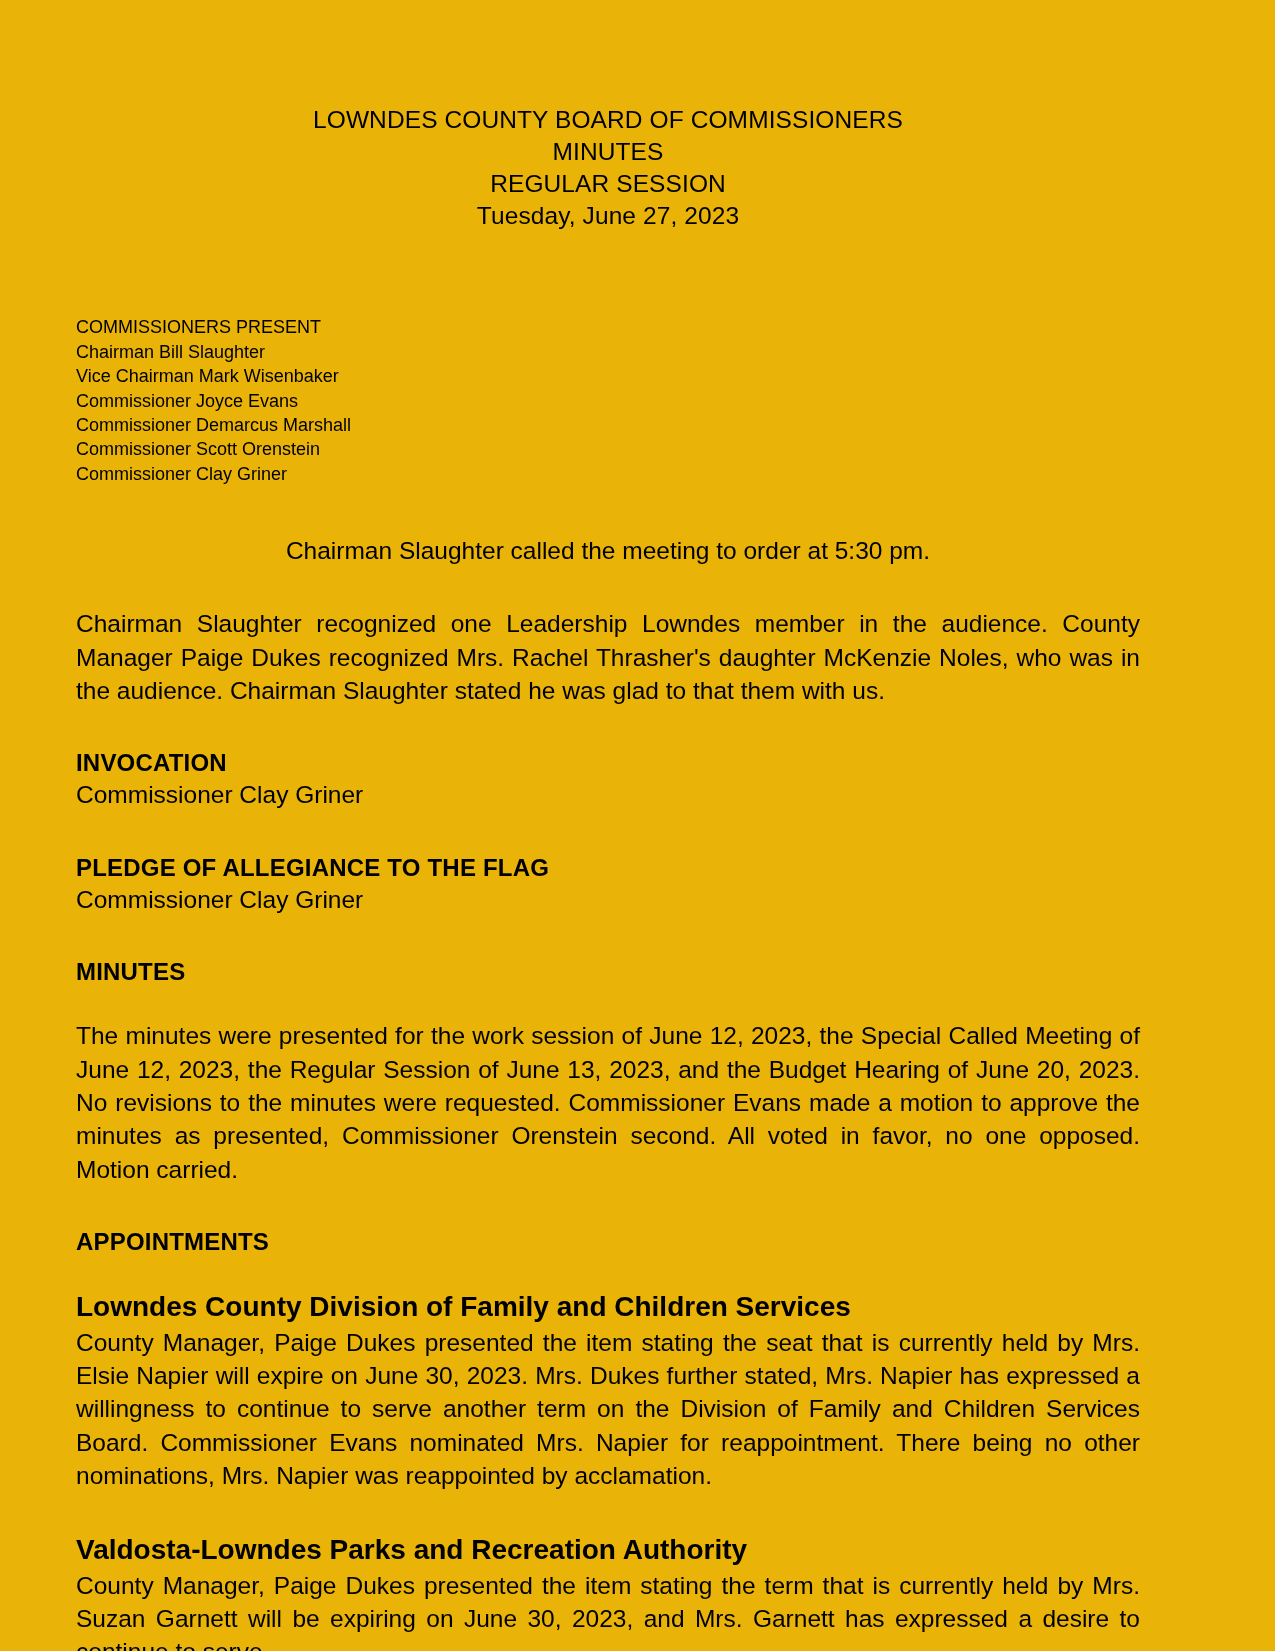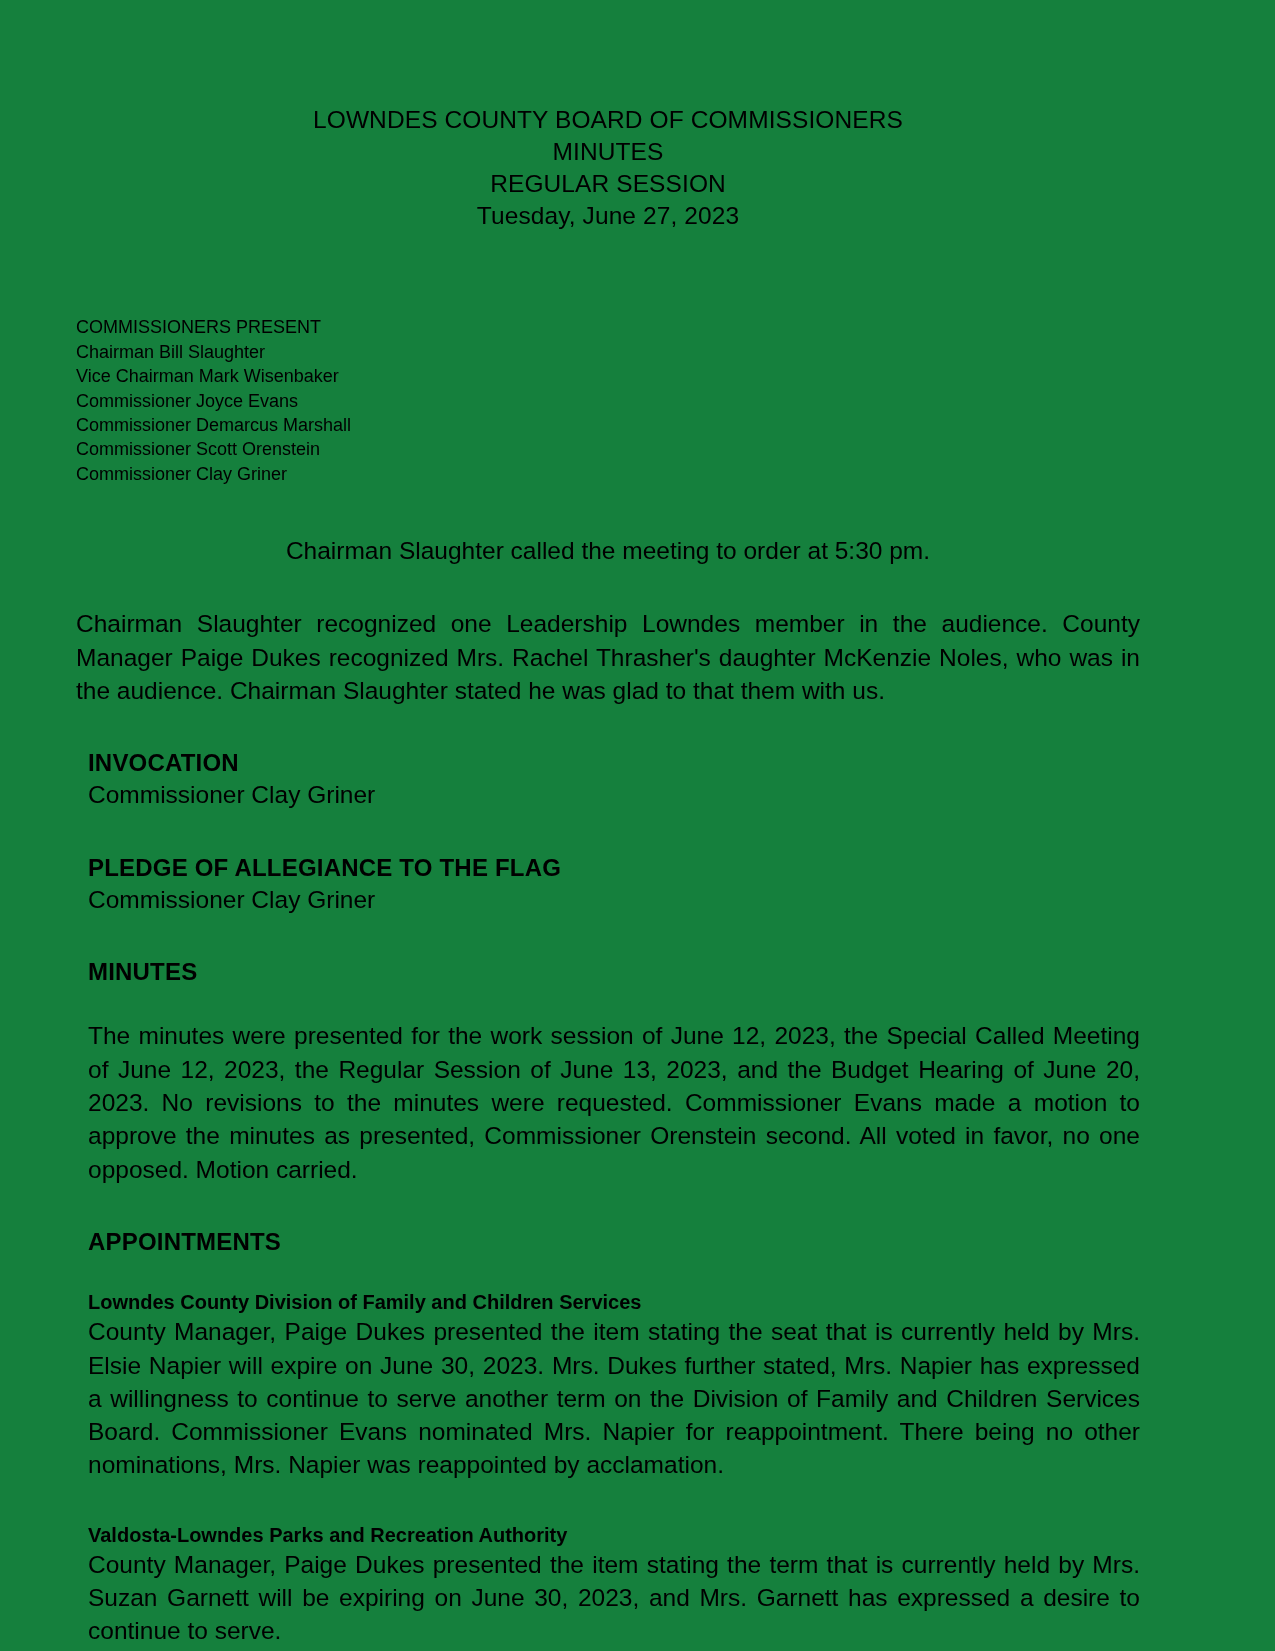--- a/index.html
+++ b/index.html
@@ -10,21 +10,21 @@
     background: #ffffff;
   }
   body {
     font-family: "Liberation Sans", sans-serif;
     color: #000000;
   }
   .page {
     position: relative;
     width: 1275px;
     height: 1651px;
-    background: #15803d;
+    background: #eab308;
     margin: 0 auto;
     overflow: hidden;
   }
   .content {
     position: absolute;
     left: 76px;
     top: 0;
     width: 1064px;   
   }
 
@@ -62,31 +62,31 @@
   .gap-md  { height: 40px; }
   .gap-lg  { height: 48px; }
 
   .heading {
     font-size: 24px;
     font-weight: bold;
     line-height: 1.30;
     letter-spacing: 0.2px;
   }
   .subheading {
-    font-size: 20px;
+    font-size: 28px;
     font-weight: bold;
     line-height: 1.30;
   }
   .sub-line {
     font-size: 24.5px;
     line-height: 1.36;
     white-space: nowrap;
   }
 
-  .section { margin-top: 0; margin-left: 12px; }
+  .section { margin-top: 0; }
 </style>
 </head>
 <body>
 
 <div class="page">
   <div class="content">
 
     <div class="title-block">
       <div class="title-line">LOWNDES COUNTY BOARD OF COMMISSIONERS</div>
       <div class="title-line">MINUTES</div>

